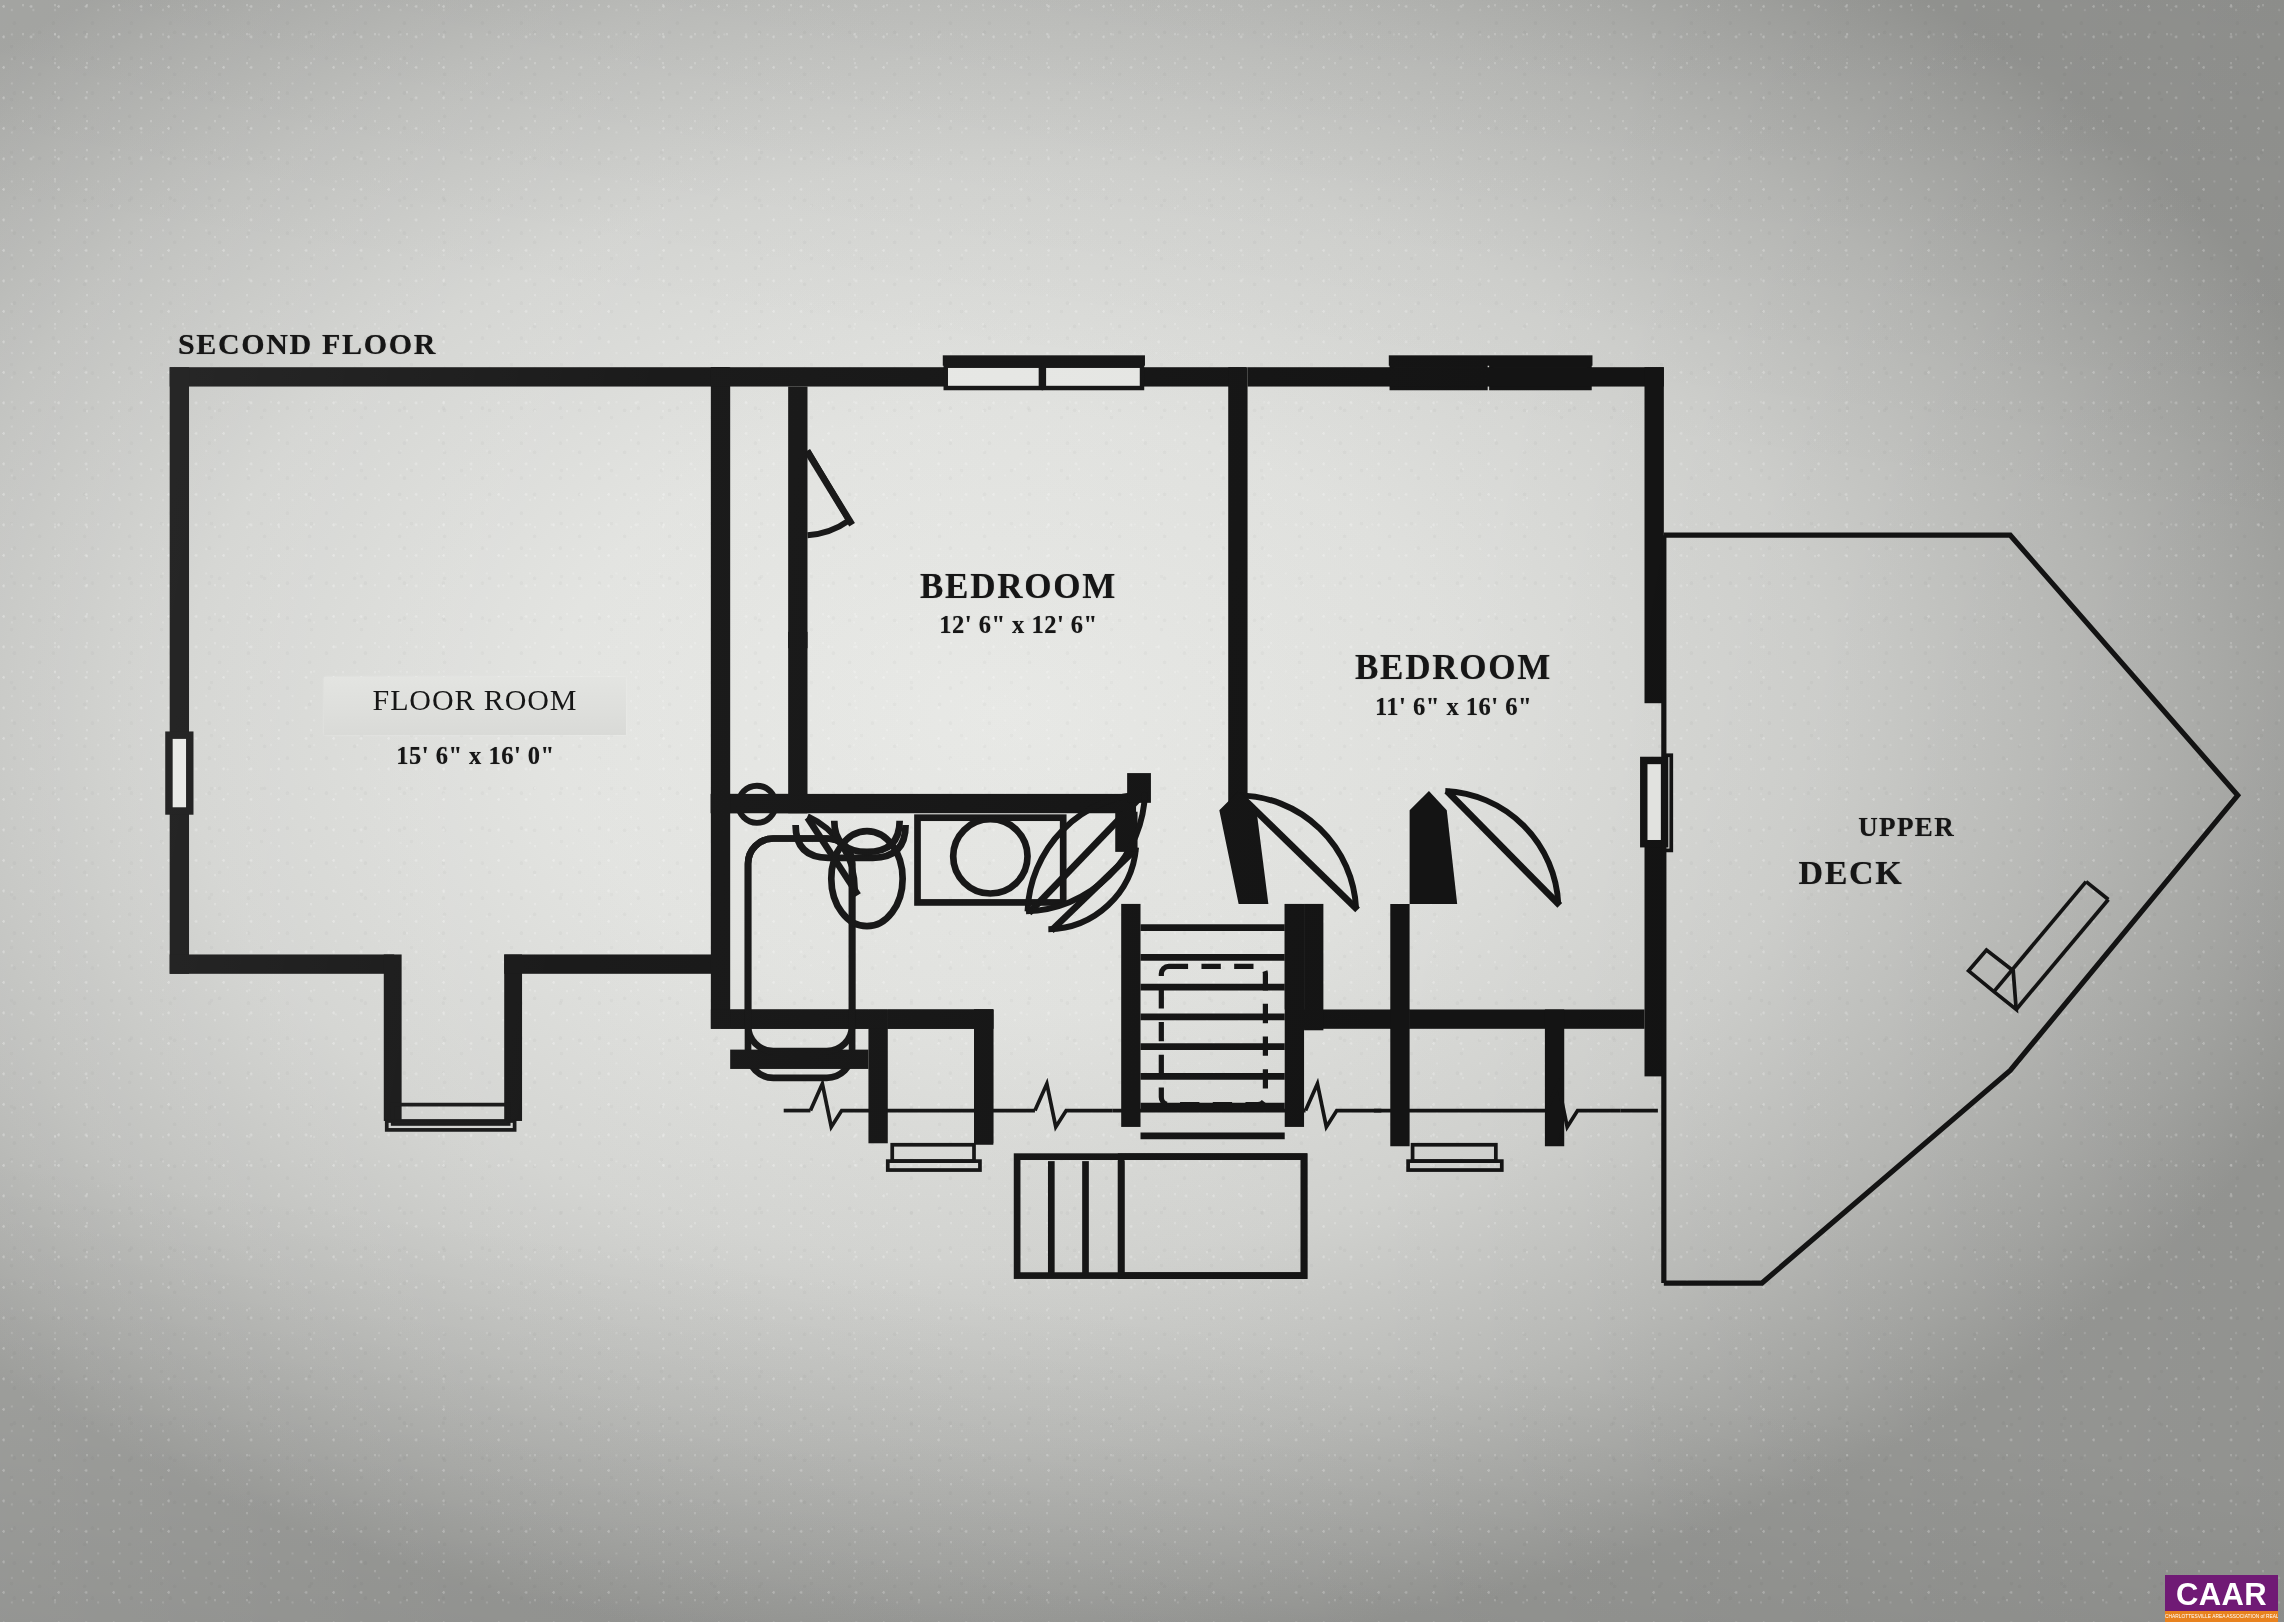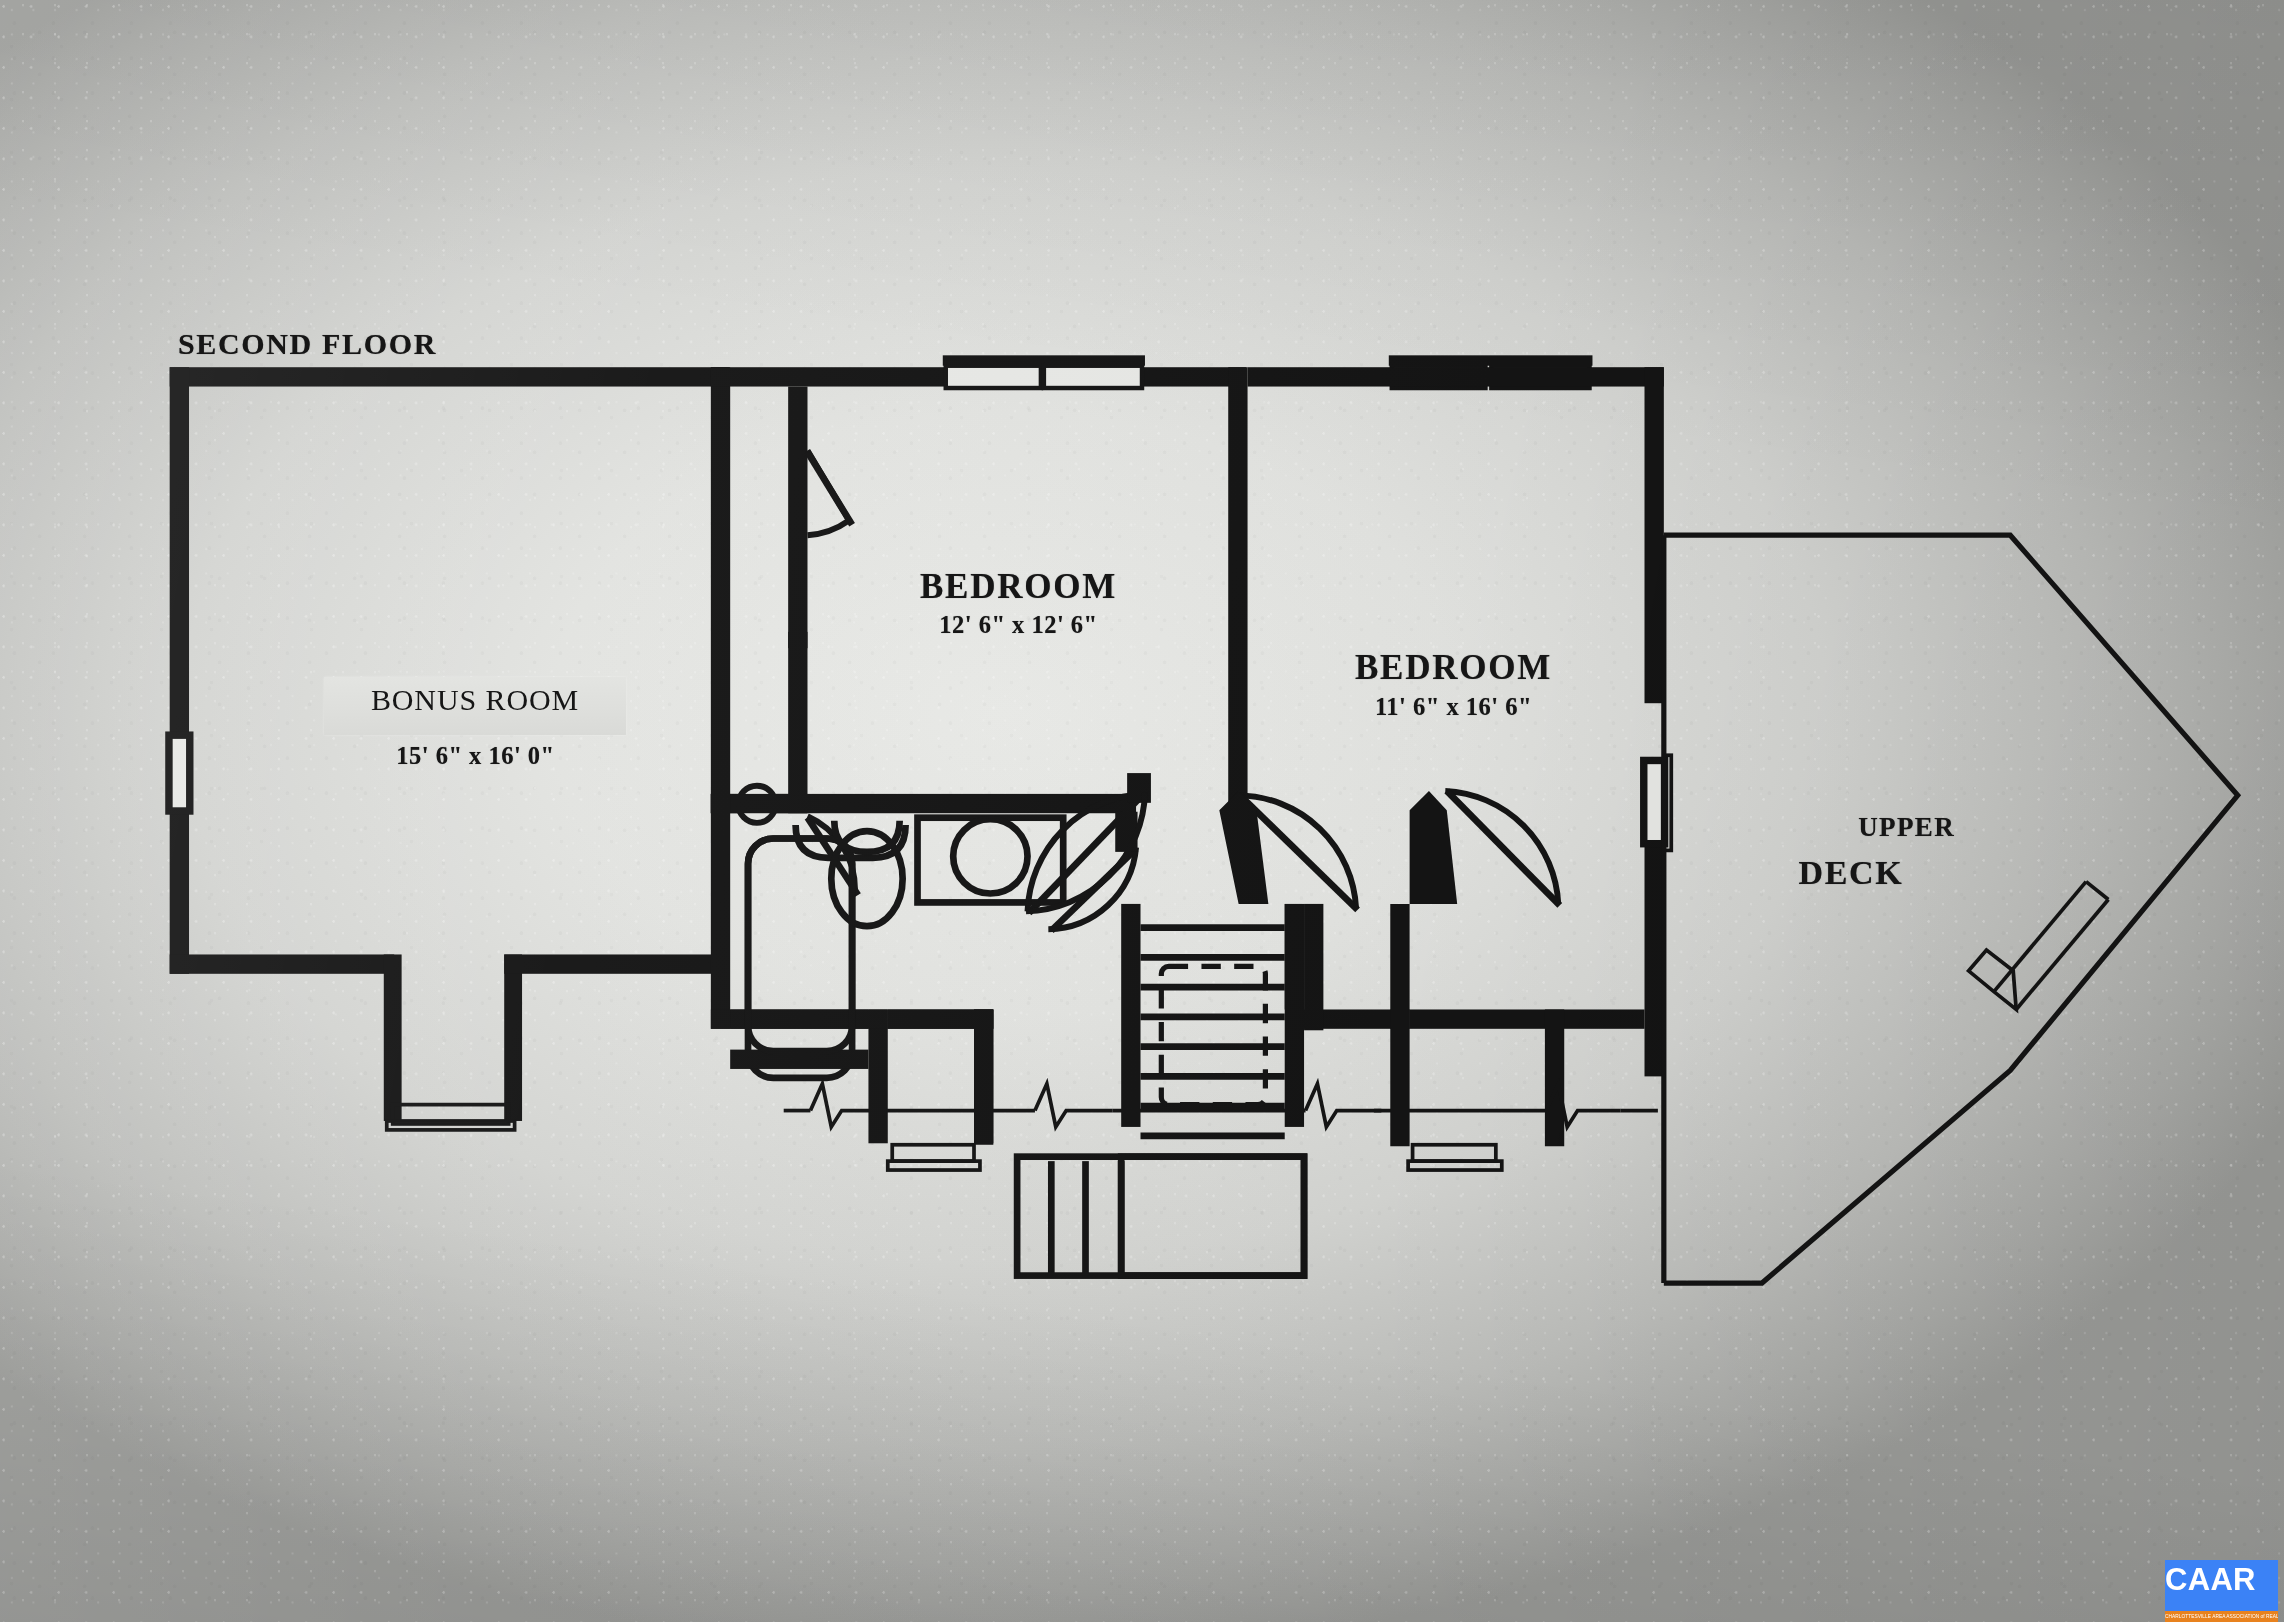--- a/index.html
+++ b/index.html
@@ -102,28 +102,29 @@
   #upper-deck-l2 { left: 1747px; top: 854px; width: 208px; font-size: 34px; }
 
   
   #caar-logo {
     position: absolute;
     right: 6px;
     bottom: 0px;
     width: 113px;
   }
   #caar-main {
-    background: #3b82f6;
+    background: #701a75;
     color: #ffffff;
     font-family: "Liberation Sans", sans-serif;
     font-weight: bold;
     font-size: 31px;
     letter-spacing: .01em;
+    text-align: center;
     line-height: 39px;
-    height: 51px;
+    height: 36px;
   }
   #caar-sub {
     background: #e8821e;
     color: #ffffff;
     font-family: "Liberation Sans", sans-serif;
     font-size: 4.8px;
     letter-spacing: .01em;
     text-align: center;
     line-height: 11px;
     height: 11px;
@@ -370,21 +371,21 @@
       <path class="tl3" d="M2806 1186 L2836 1210"></path>
       <path class="tl3" d="M2682 1334 L2648 1306 L2672 1278 L2708 1306 L2712 1358 Z"></path>
     </g>
   </svg>
 
   <div id="paper-shade"></div>
 
   <div class="lbl" id="title-second-floor">SECOND FLOOR</div>
 
   <div id="bonus-name-patch"></div>
-  <div class="lbl room-name" id="bonus-room-name">BONUS ROOM</div>
+  <div class="lbl room-name" id="bonus-room-name">FLOOR ROOM</div>
   <div class="lbl room-dims" id="bonus-room-dims">15' 6" x 16' 0"</div>
 
   <div class="lbl room-name" id="bedroom1-name">BEDROOM</div>
   <div class="lbl room-dims" id="bedroom1-dims">12' 6" x 12' 6"</div>
 
   <div class="lbl room-name" id="bedroom2-name">BEDROOM</div>
   <div class="lbl room-dims" id="bedroom2-dims">11' 6" x 16' 6"</div>
 
   <div class="lbl room-name" id="upper-deck-l1">UPPER</div>
   <div class="lbl room-name" id="upper-deck-l2">DECK</div>

